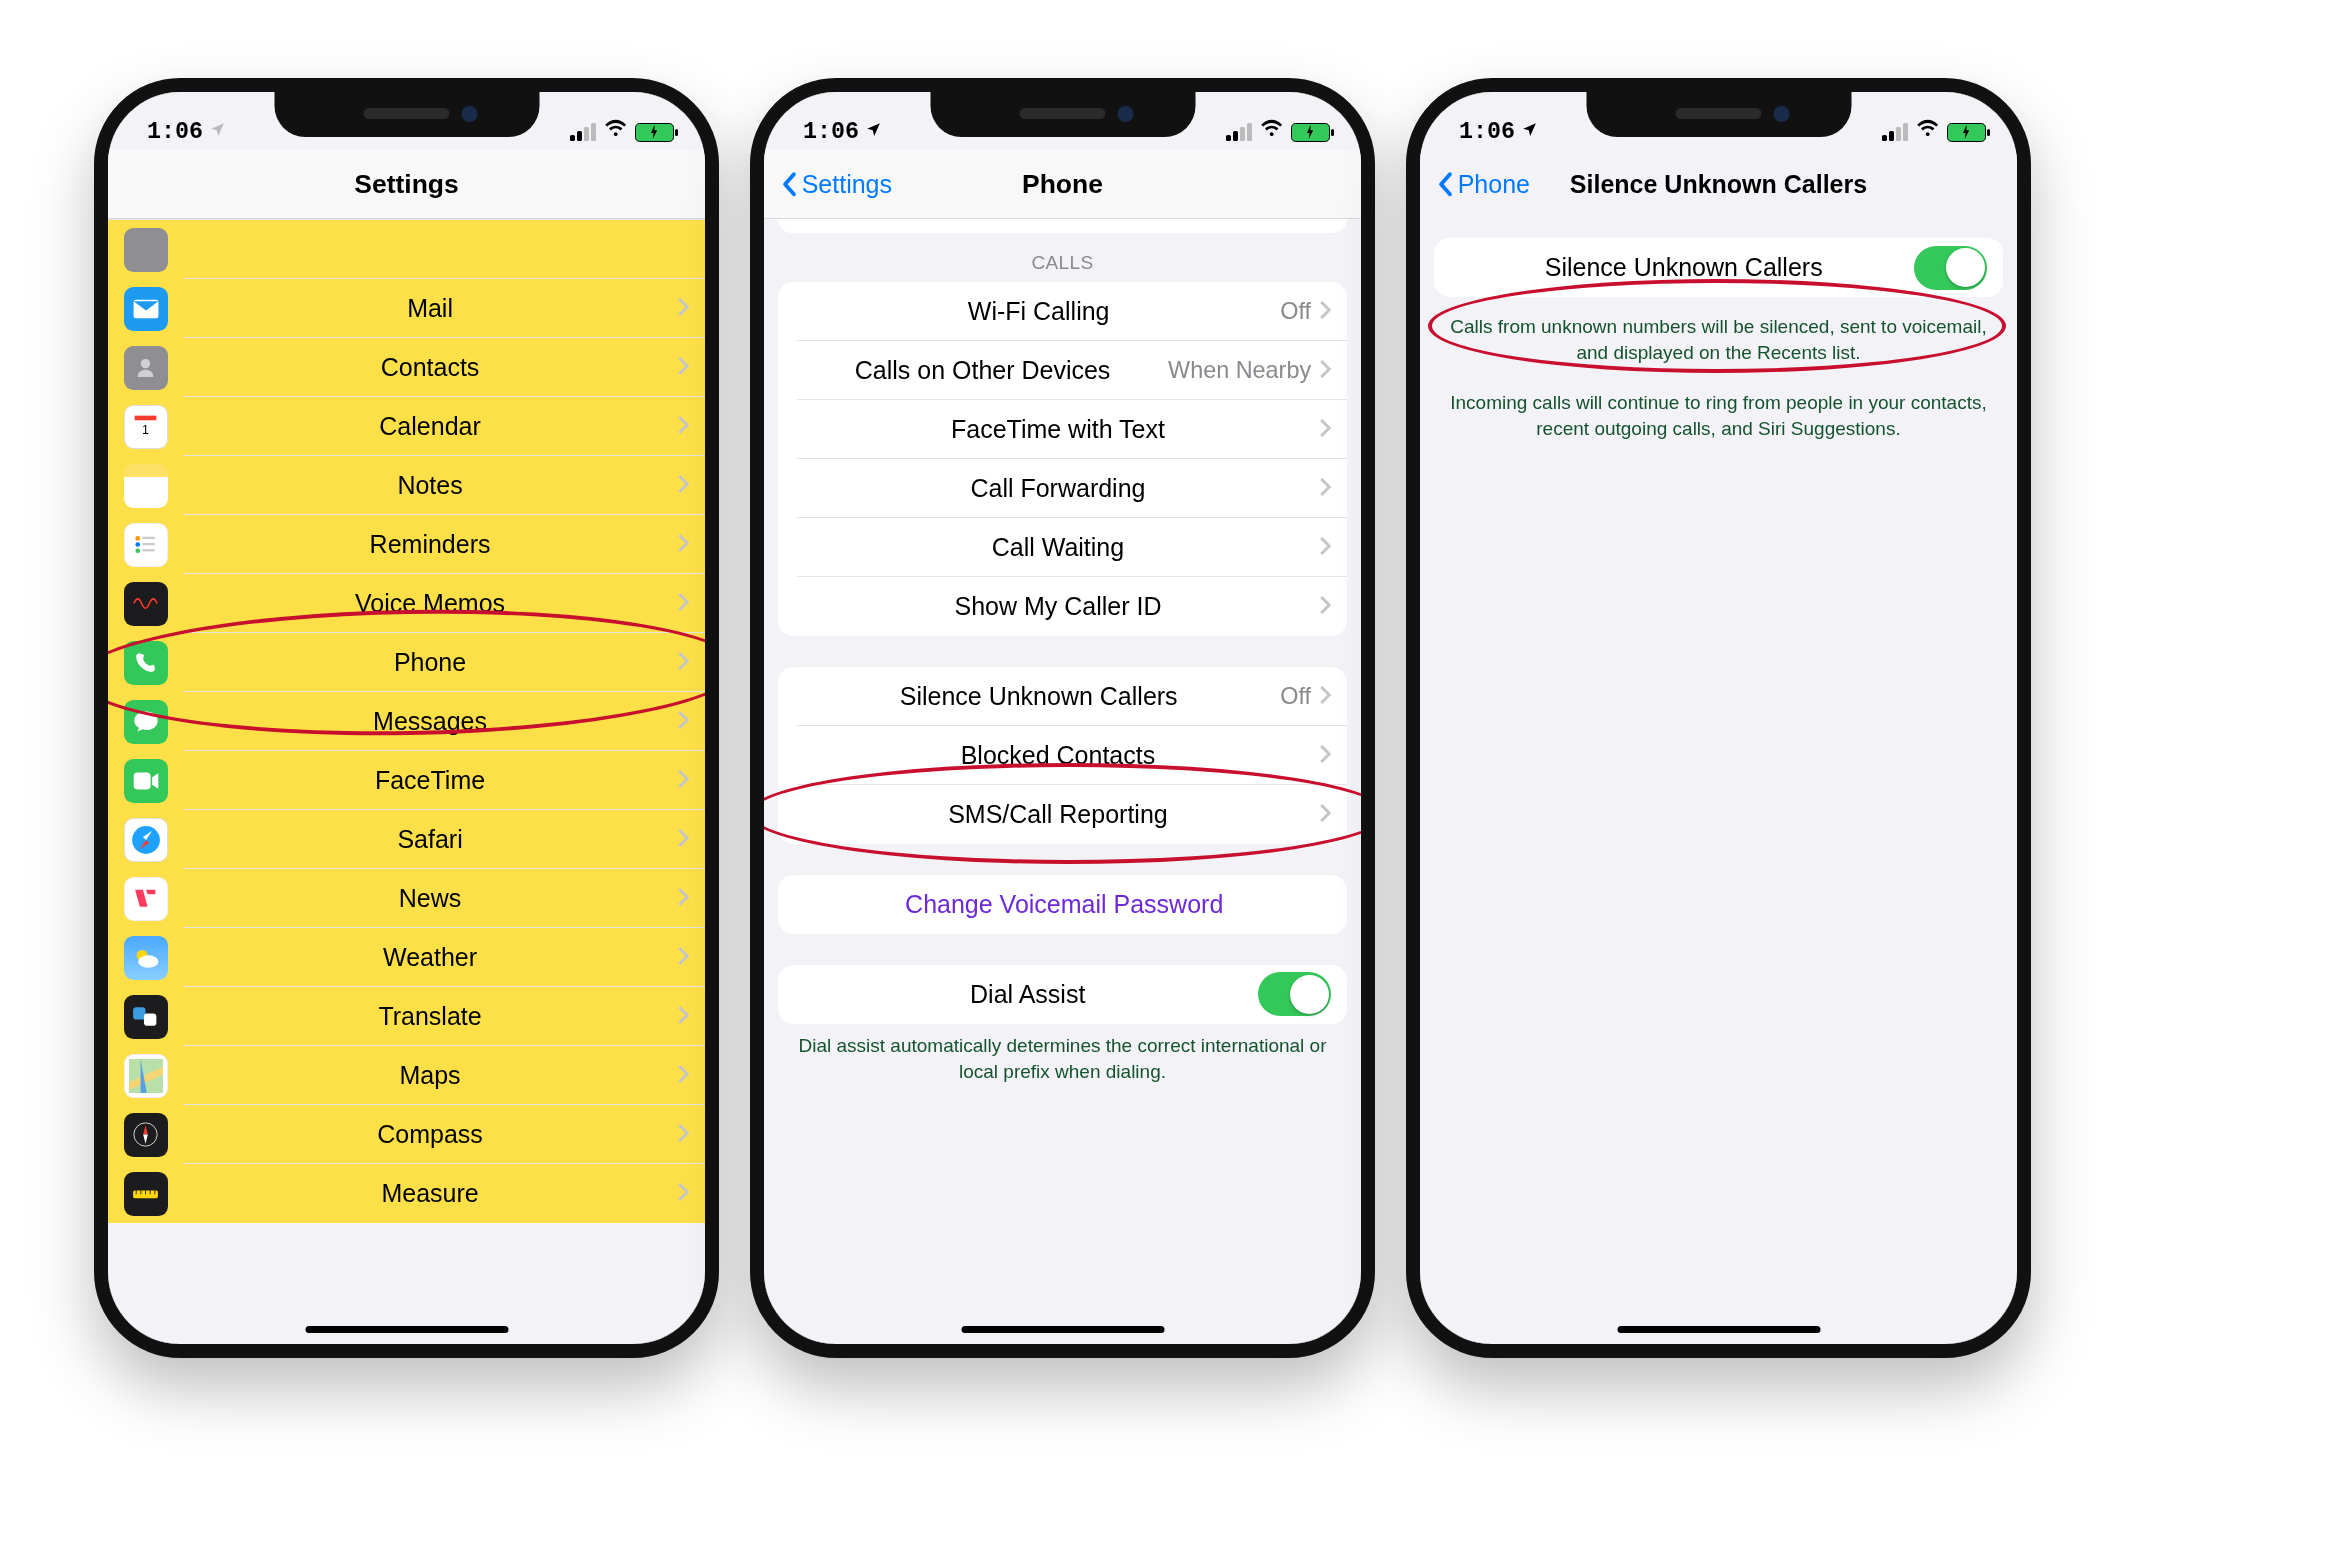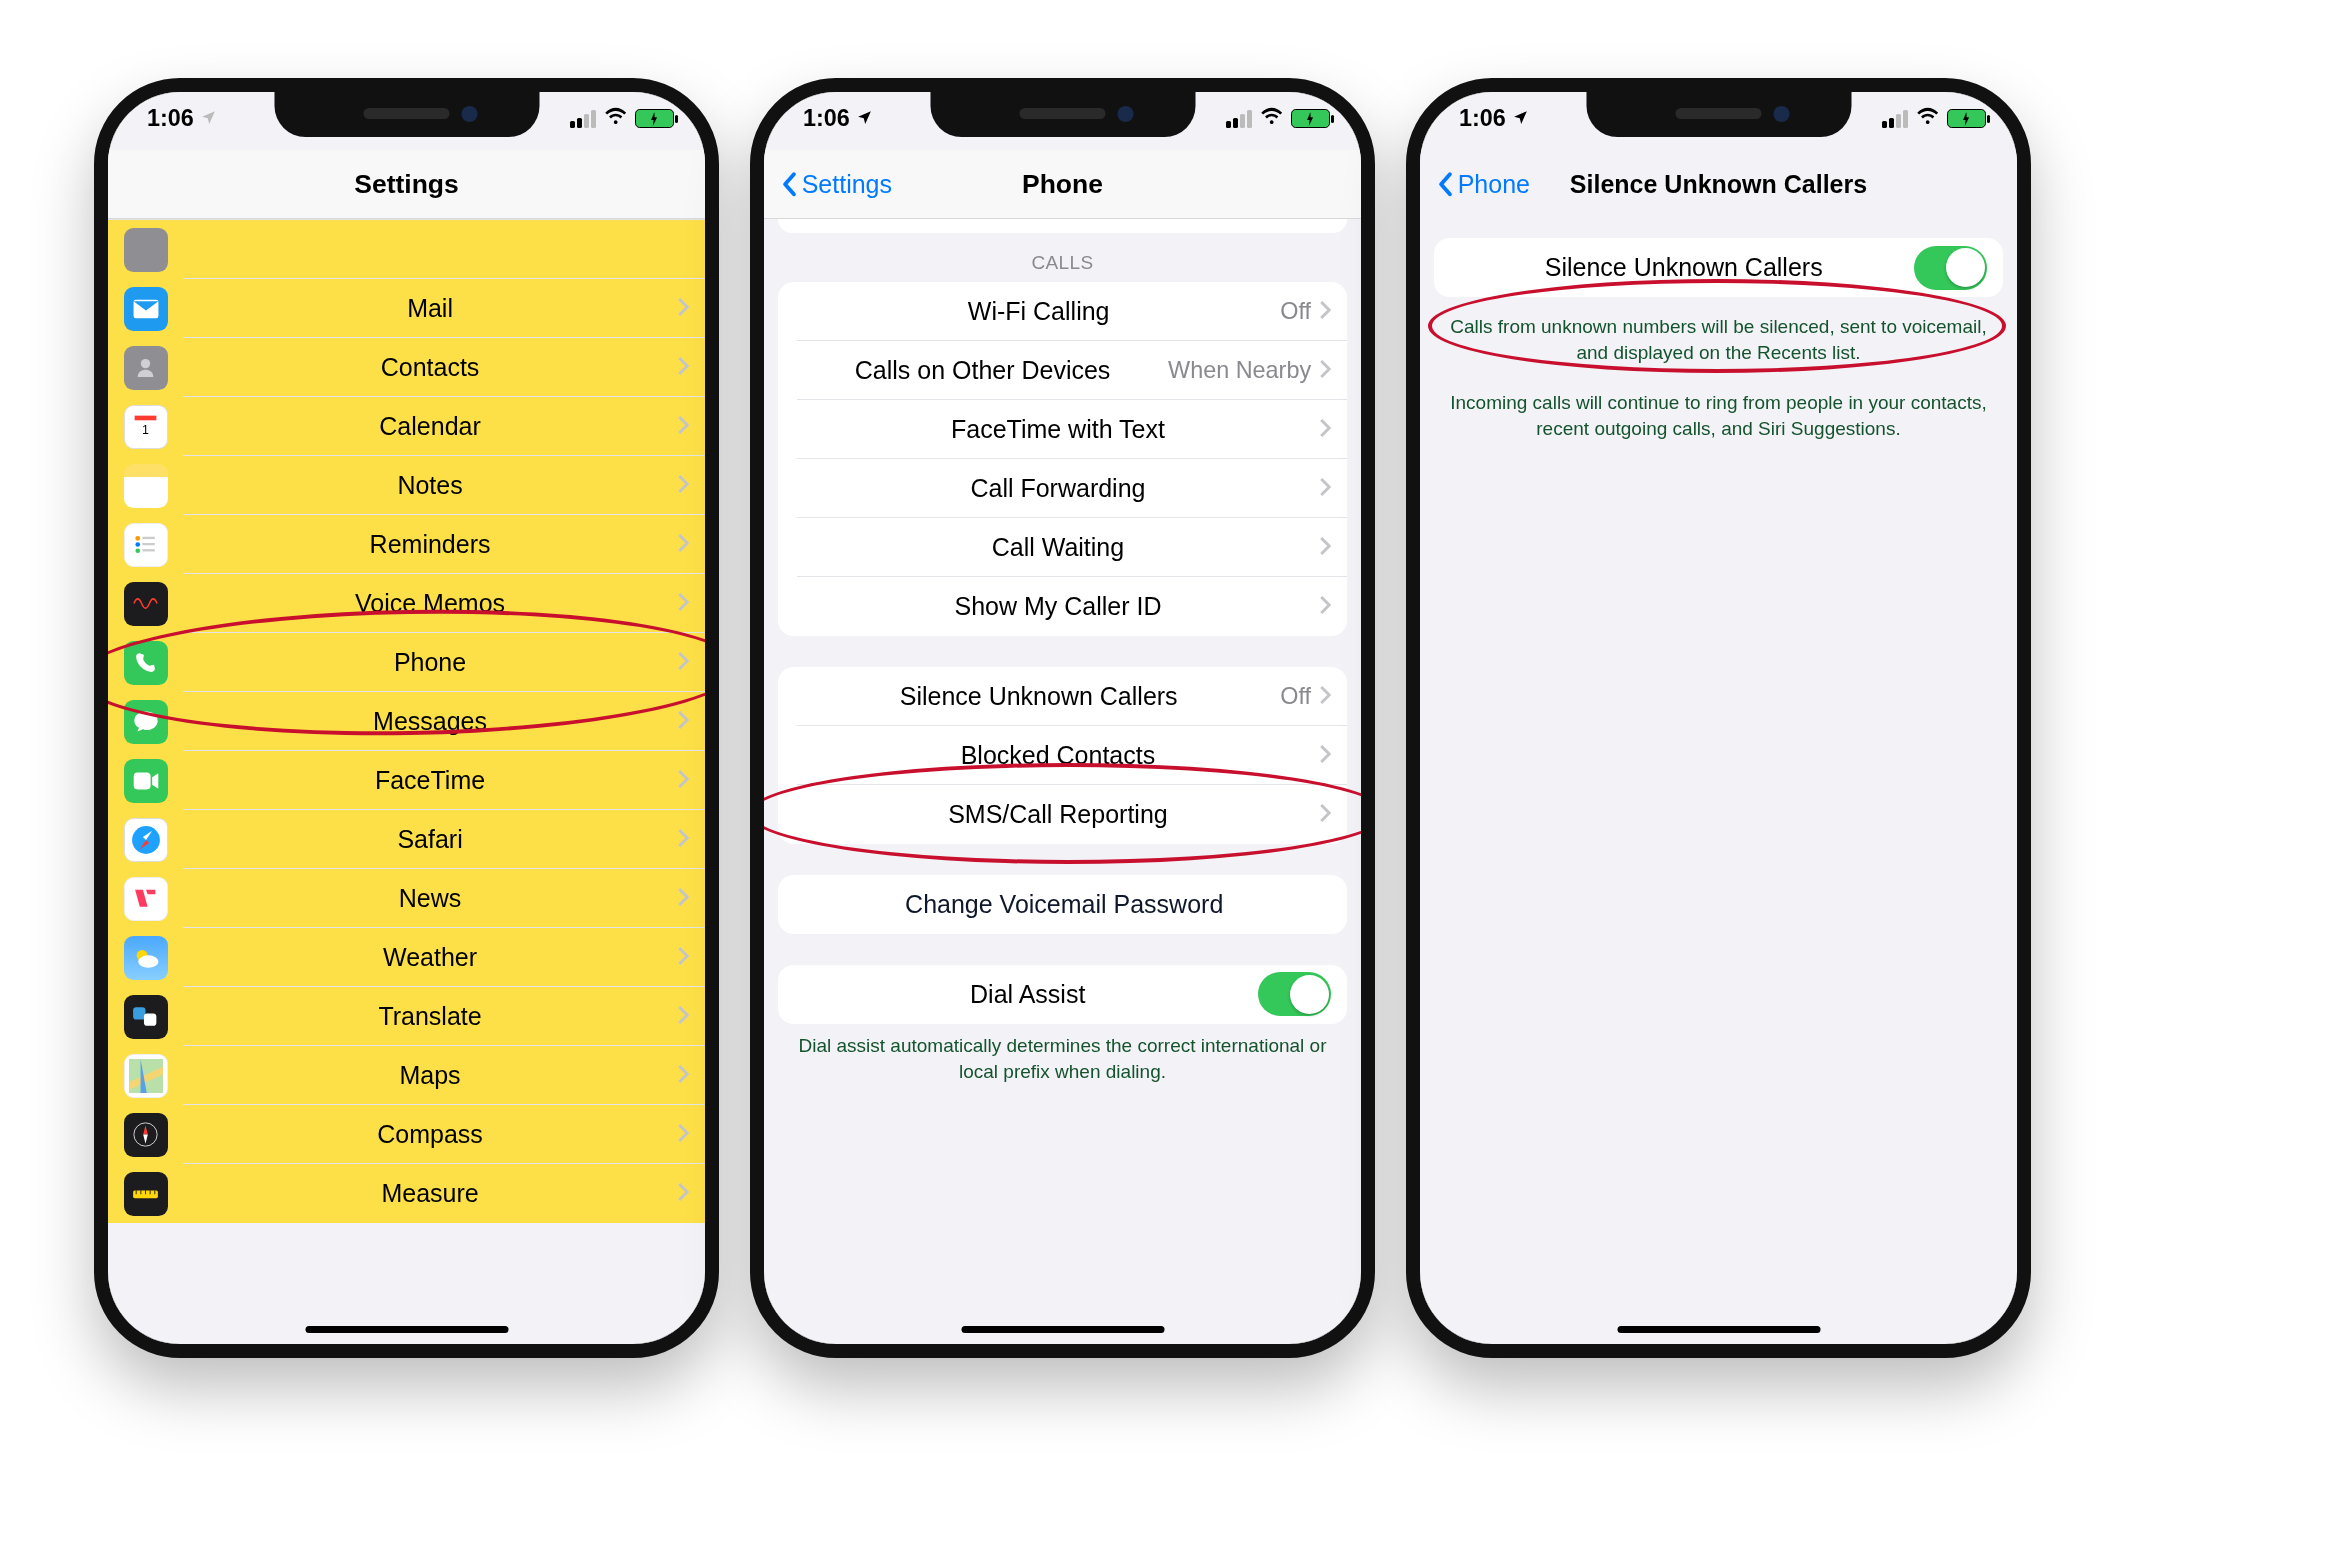--- a/index.html
+++ b/index.html
@@ -62,26 +62,28 @@
 .screen {
   position: absolute;
   inset: 0;
   background: #f2f2f7;
   display: flex;
   flex-direction: column;
 }
 .statusbar {
   height: 58px;
   display: flex;
+  align-items: flex-end;
   padding: 0 31px 4.7px 39px;
   font-weight: 600;
   font-size: 23.4px;
   justify-content: space-between;
   z-index: 5;
   position: relative;
+  font-family: Liberation Mono, monospace;
 }
 .status-left { display:flex; align-items:center; gap:6.2px;}
 .status-right { display:flex; align-items:center; gap:7.8px;}
 .loc-icon svg{width:17px;height:17px;}
 .signal-bars { display:flex; align-items:flex-end; gap:2.3px;}
 .signal-bars span{width:4.7px;background:#000;border-radius:1.6px;}
 .signal-bars span:nth-child(1){height:6.2px;}
 .signal-bars span:nth-child(2){height:10px;}
 .signal-bars span:nth-child(3){height:14px;background:#bbb;}
 .signal-bars span:nth-child(4){height:18px;background:#bbb;}
@@ -121,21 +123,21 @@
   content:"";position:absolute;bottom:0;left:19px;right:0;height:0.8px;background:#e4e4e8;
 }
 .cell .app-icon{
   width:44px;height:44px;border-radius:9.4px;margin-right:15.6px;
   display:flex;align-items:center;justify-content:center;flex-shrink:0;
 }
 .cell .label{font-size:25px;flex:1;}
 .cell .value{font-size:23.4px;color:#8a8a8e;margin-right:7.8px;}
 .cell .chevron svg{width:12.5px;height:20px;}
 .cell .chevron{color:#c5c5c9;}
-.cell.link .label{color:#0f172a;}
+.cell.link .label{color:#6d28d9;}
 .footer-text{font-size:19px;color:#14532d;padding:9.4px 26.5px 15.6px;line-height:1.35;}
 .toggle{
   width:73px;height:44px;border-radius:23.4px;background:#e9e9eb;
   position:relative;flex-shrink:0;
 }
 .toggle.on{background:#34c759;}
 .toggle .knob{
   position:absolute;top:2.3px;width:39px;height:39px;background:#fff;
   border-radius:50%;box-shadow:0 1.6px 3.1px rgba(0,0,0,0.25);
 }

